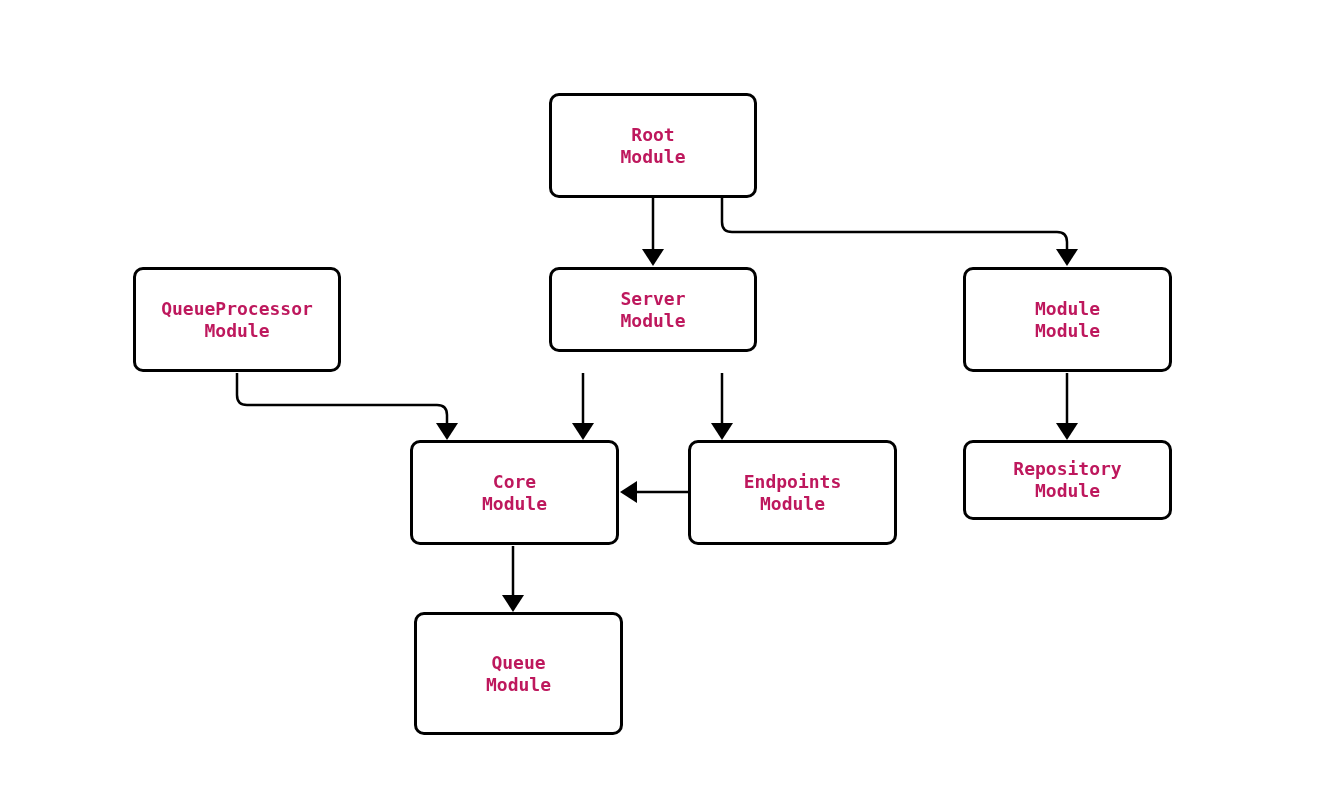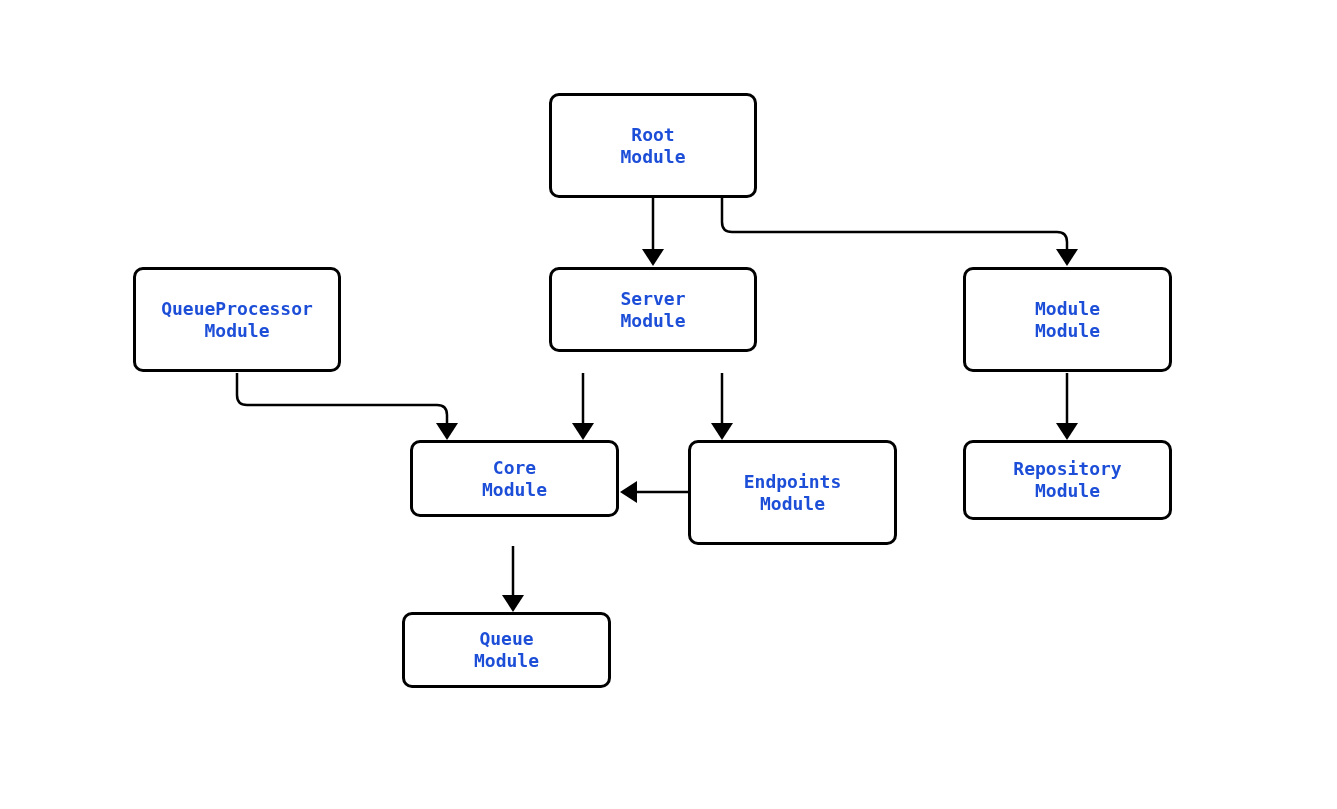--- a/index.html
+++ b/index.html
@@ -38,21 +38,21 @@
     border: 3px solid #000000;
     border-radius: 10px;
     display: flex;
     flex-direction: column;
     align-items: center;
     justify-content: center;
     text-align: center;
     font-size: 18px;
     font-weight: bold;
     line-height: 22px;
-    color: #1d4ed8;
+    color: #be185d;
   }
 </style>
 </head>
 <body>
 
 <div class="canvas">
 
   <svg class="edges-layer" viewBox="0 0 1337 809" xmlns="http://www.w3.org/2000/svg">
 
     <g>
@@ -109,33 +109,33 @@
   <div class="node" style="left:549px; top:267px; width:208px; height:85px">
     <span>Server</span>
     <span>Module</span>
   </div>
 
   <div class="node" style="left:963px; top:267px; width:209px; height:105px">
     <span>Module</span>
     <span>Module</span>
   </div>
 
-  <div class="node" style="left:410px; top:440px; width:209px; height:77px">
+  <div class="node" style="left:410px; top:440px; width:209px; height:105px">
     <span>Core</span>
     <span>Module</span>
   </div>
 
   <div class="node" style="left:688px; top:440px; width:209px; height:105px">
     <span>Endpoints</span>
     <span>Module</span>
   </div>
 
   <div class="node" style="left:963px; top:440px; width:209px; height:80px">
     <span>Repository</span>
     <span>Module</span>
   </div>
 
-  <div class="node" style="left:402px; top:612px; width:209px; height:76px">
+  <div class="node" style="left:414px; top:612px; width:209px; height:123px">
     <span>Queue</span>
     <span>Module</span>
   </div>
 
 </div>
 
 </body></html>

